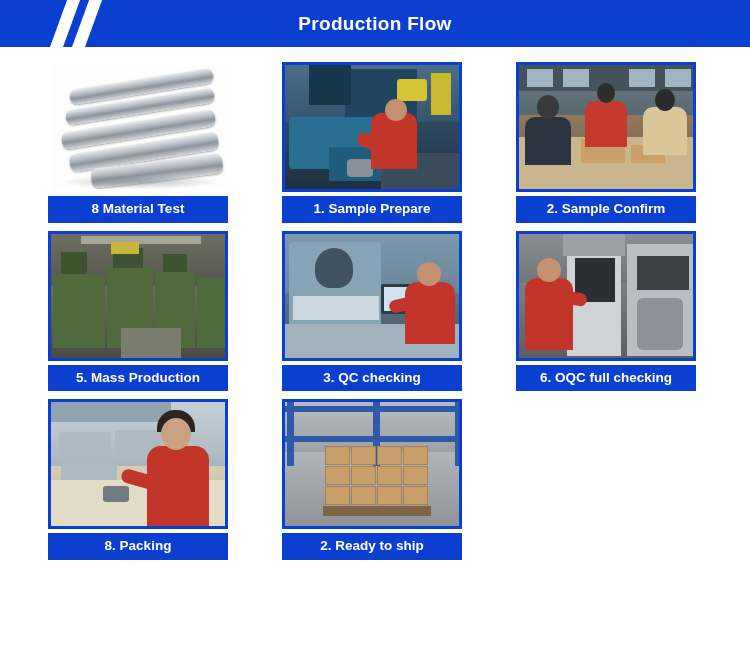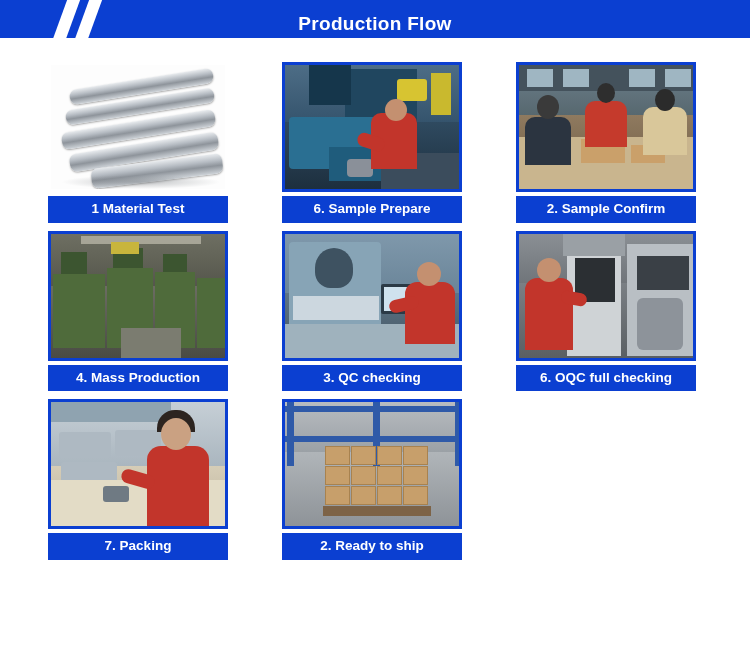--- a/index.html
+++ b/index.html
@@ -13,21 +13,21 @@
     position: relative;
     width: 750px; height: 647px;
     background: #ffffff;
     overflow: hidden;
   }
 
   
   #header {
     position: absolute;
     left: 0; top: 0;
-    width: 750px; height: 38px;
+    width: 750px; height: 47px;
     background: #0b3fd1;
     overflow: hidden;
   }
   #header .slash {
     position: absolute;
     top: -10px;
     width: 13px;
     height: 70px;
     background: #ffffff;
     transform: skewX(-20deg);
@@ -229,42 +229,42 @@
 
       <div class="cell">
         <div class="photo p1">
           <div class="bar b1"></div>
             <div class="bar b2"></div>
             <div class="bar b3"></div>
           <div class="bar b4"></div>
             <div class="bar b5"></div>
             <div class="shadow"></div>
         </div>
-        <div class="label">1 Material Test</div>
+        <div class="label">8 Material Test</div>
       </div>
 
       <div class="cell">
         <div class="photo p2">
           <div class="scene">
             <div class="sky"></div>
               <div class="floor"></div>
             <div class="press"></div>
               <div class="press2"></div>
             <div class="ylw"></div>
               <div class="ylw2"></div>
             <div class="mach"></div>
               <div class="mach2"></div>
               <div class="dsk"></div>
             <div class="part"></div>
             <div class="red"></div>
               <div class="person-head hd"></div>
               <div class="arm"></div>
           </div>
         </div>
-        <div class="label">6. Sample Prepare</div>
+        <div class="label">1. Sample Prepare</div>
       </div>
 
       <div class="cell">
         <div class="photo p3">
           <div class="scene">
             <div class="sky"></div>
               <div class="floor"></div>
             <div class="wall"></div>
             <div class="win" style="left:8px"></div>
               <div class="win" style="left:44px"></div>
@@ -297,21 +297,21 @@
               <div class="g g2"></div>
               <div class="g g3"></div>
             <div class="yellow"></div>
             <div class="m m1"></div>
               <div class="m m2"></div>
               <div class="m m3"></div>
               <div class="m m4"></div>
             <div class="aisle"></div>
           </div>
         </div>
-        <div class="label">4. Mass Production</div>
+        <div class="label">5. Mass Production</div>
       </div>
 
       <div class="cell">
         <div class="photo p5">
           <div class="scene">
             <div class="sky"></div>
               <div class="floor"></div>
             <div class="mach"></div>
               <div class="lens"></div>
               <div class="stage"></div>
@@ -358,21 +358,21 @@
               <div class="tray t2"></div>
               <div class="tray t3"></div>
             <div class="bench"></div>
             <div class="part"></div>
             <div class="red"></div>
             <div class="hair"></div>
               <div class="person-head hd"></div>
             <div class="arm"></div>
           </div>
         </div>
-        <div class="label">7. Packing</div>
+        <div class="label">8. Packing</div>
       </div>
 
       <div class="cell">
         <div class="photo p8">
           <div class="scene">
             <div class="sky"></div>
               <div class="floor"></div>
             <div class="rack r1"></div>
               <div class="rack r2"></div>
             <div class="col" style="left:2px"></div>

